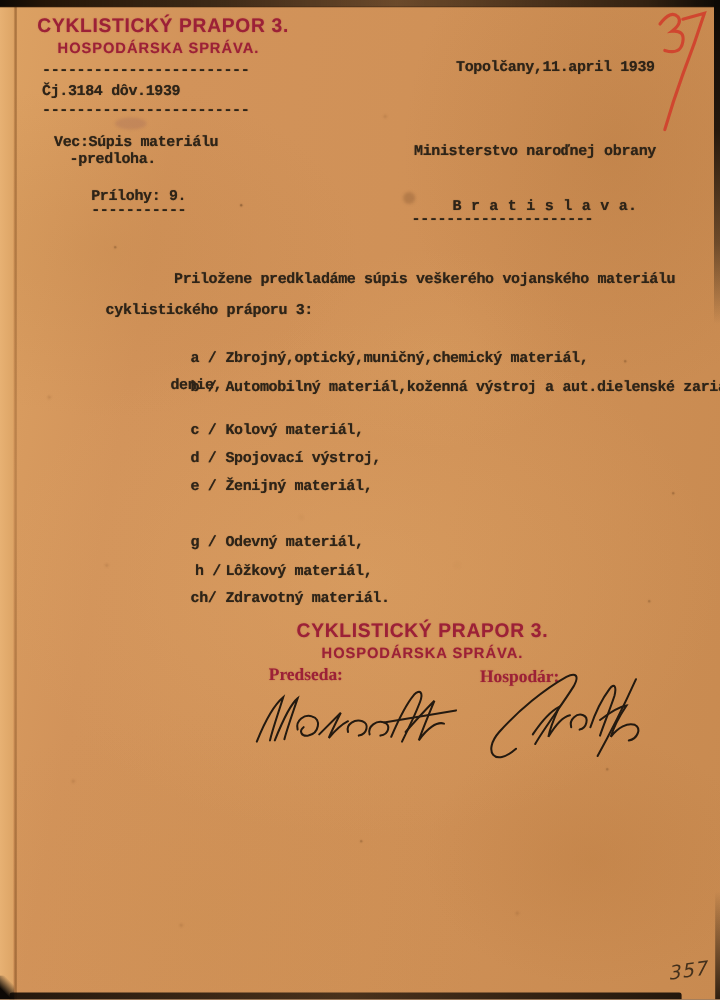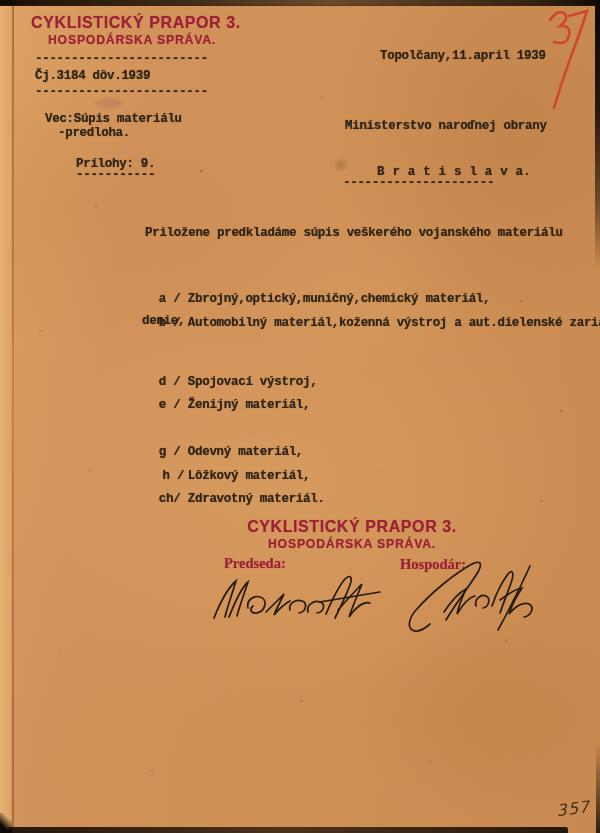--- a/index.html
+++ b/index.html
@@ -109,28 +109,32 @@
   <svg class="redpen" style="position:absolute; left:541px; top:4px;" width="52" height="118" viewBox="0 0 52 118">
     <path d="M9,16 Q18,4 24,10 Q28,15 19,22 Q30,21 28,31 Q26,42 13,38"></path>
     <path d="M28,12 L46,7 Q38,32 28,58 Q20,80 13,104"></path>
   </svg>
 
   <div class="tw" style="left:345px; top:119px;">Ministerstvo naroďnej obrany</div>
   <div class="tw spread" style="left:344px; top:165px;margin-left:33px;">B r a t i s l a v a.</div>
   <div class="tw" style="left:343px; top:176px;">---------------------</div>
 
   <div class="tw" style="left:145px; top:226px;text-align:right;">Priložene predkladáme súpis veškerého vojanského materiálu</div>
+  <div class="tw" style="left:88px; top:252px;">cyklistického práporu 3:</div>
 
   <div class="tw item" style="top:278px;">
     <span class="marker">a /</span><span>Zbrojný,optický,muničný,chemický materiál,</span>
   </div>
   <div class="tw item" style="top:302px;">
     <span class="marker">b /</span><span>Automobilný materiál,koženná výstroj a aut.dielenské zaria-</span>
   </div>
   <div class="tw" style="left:142px; top:314px;">denie,</div>
+  <div class="tw item" style="top:338px;">
+    <span class="marker">c /</span><span>Kolový materiál,</span>
+  </div>
   <div class="tw item" style="top:361px;">
     <span class="marker">d /</span><span>Spojovací výstroj,</span>
   </div>
   <div class="tw item" style="top:384px;">
     <span class="marker">e /</span><span>Ženijný materiál,</span>
   </div>
   <div class="tw item" style="top:431px;">
     <span class="marker">g /</span><span>Odevný materiál,</span>
   </div>
   <div class="tw item" style="top:455px;text-align:center;">

